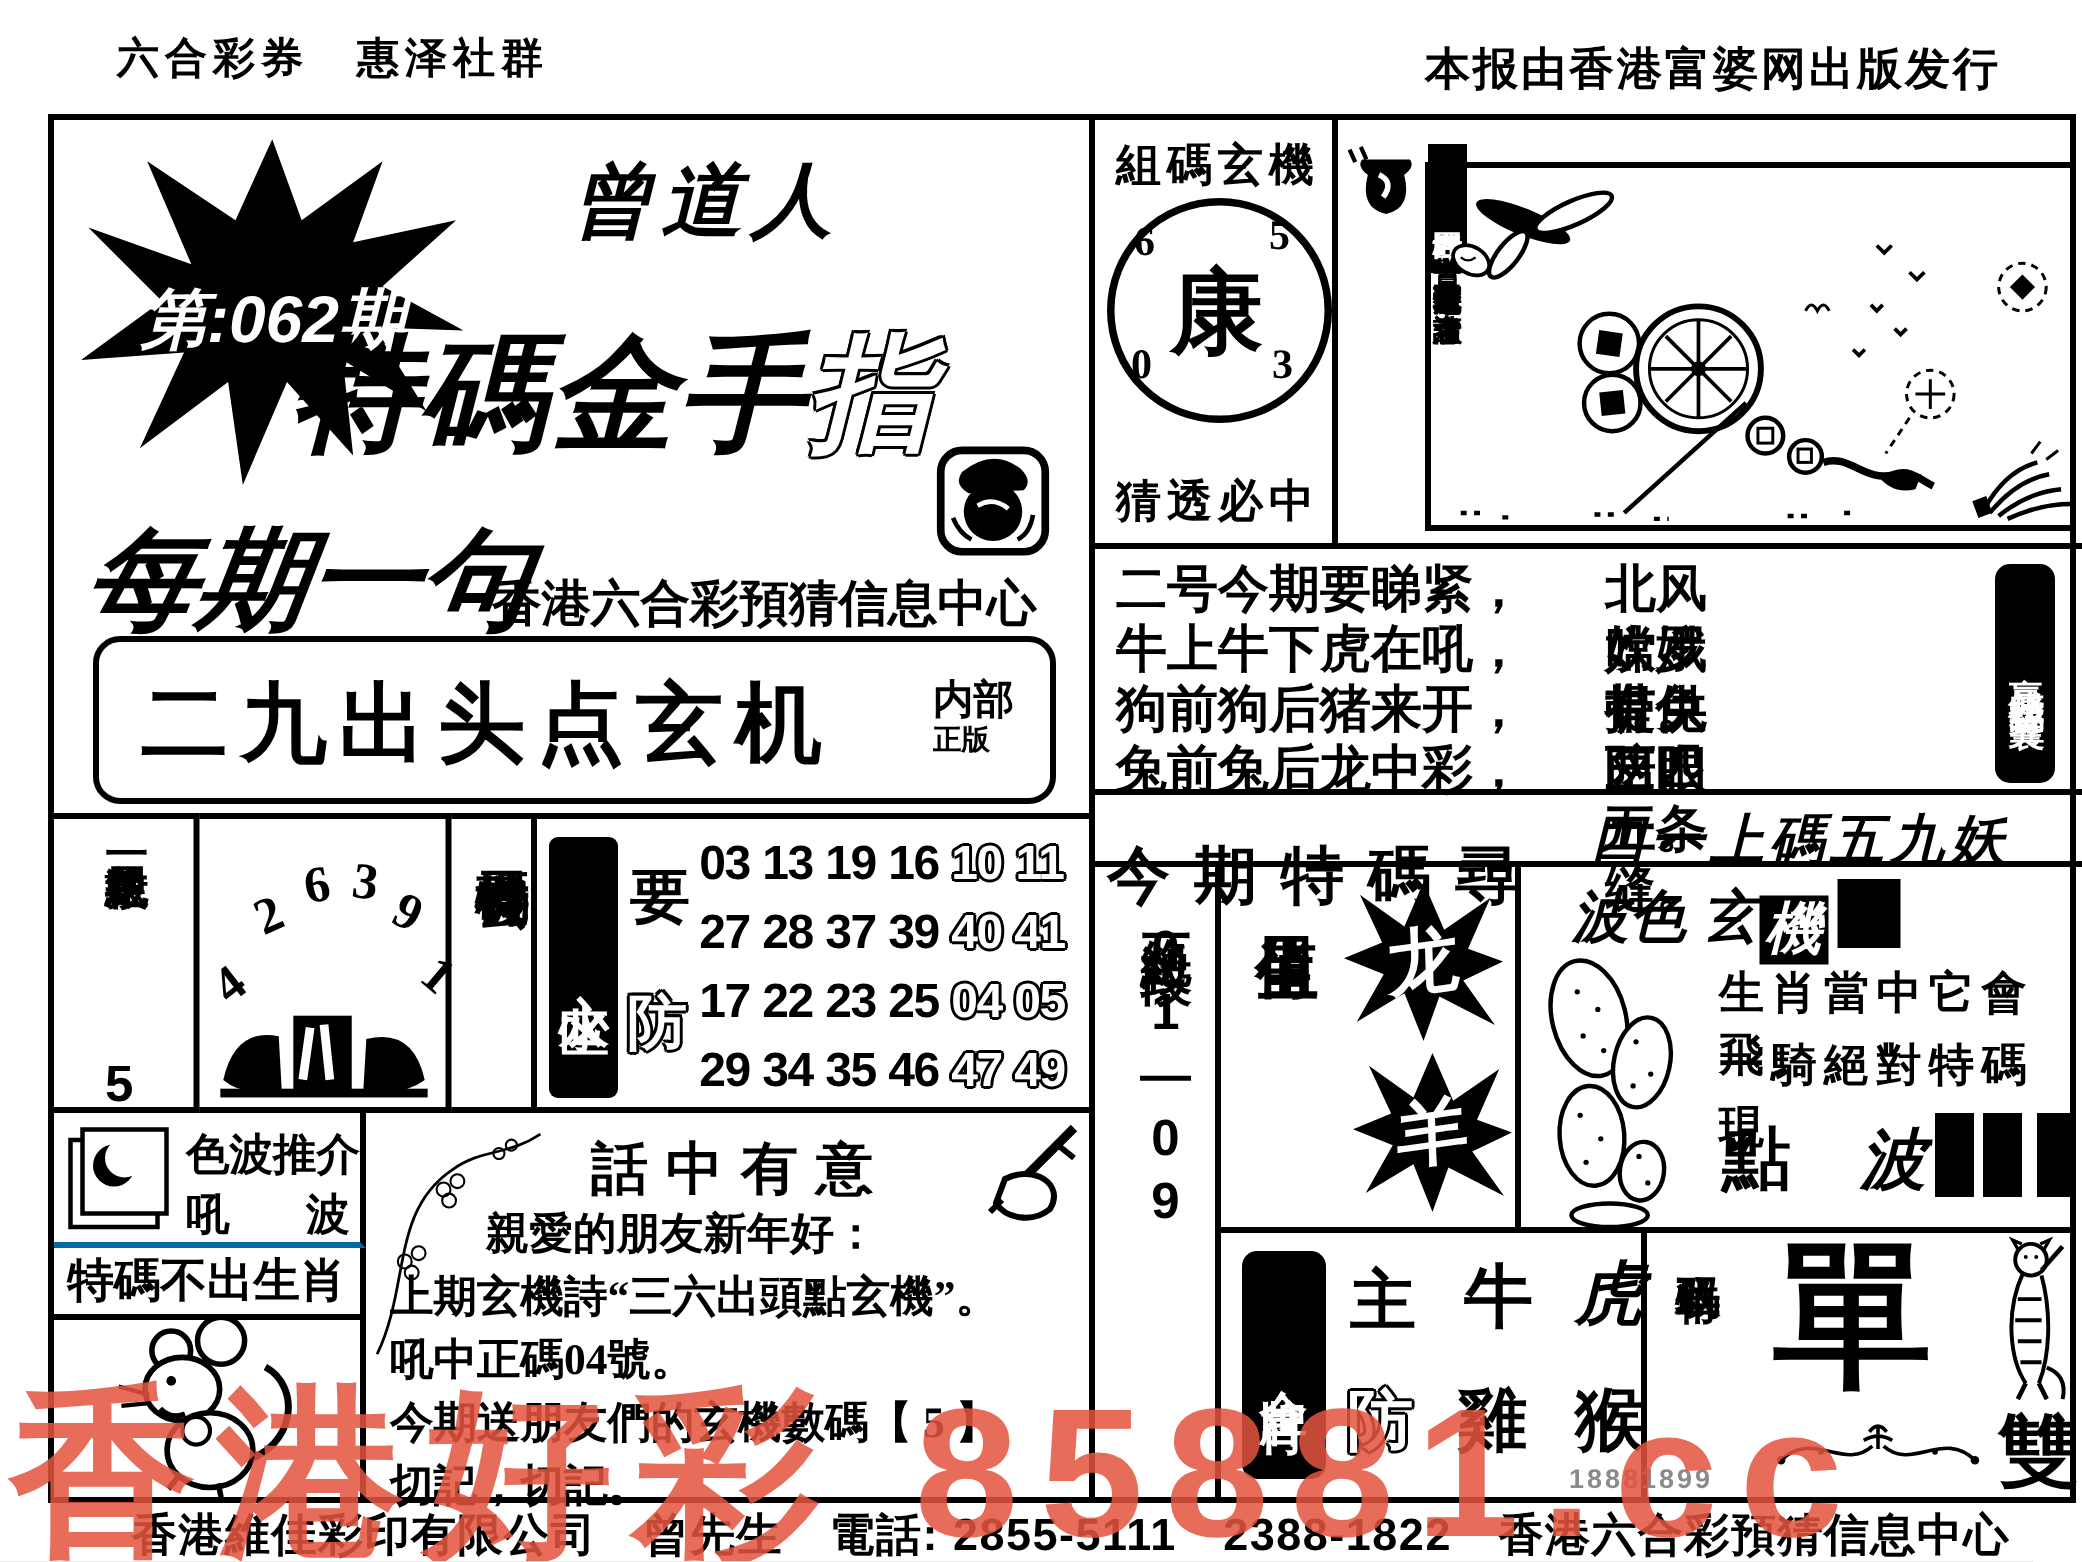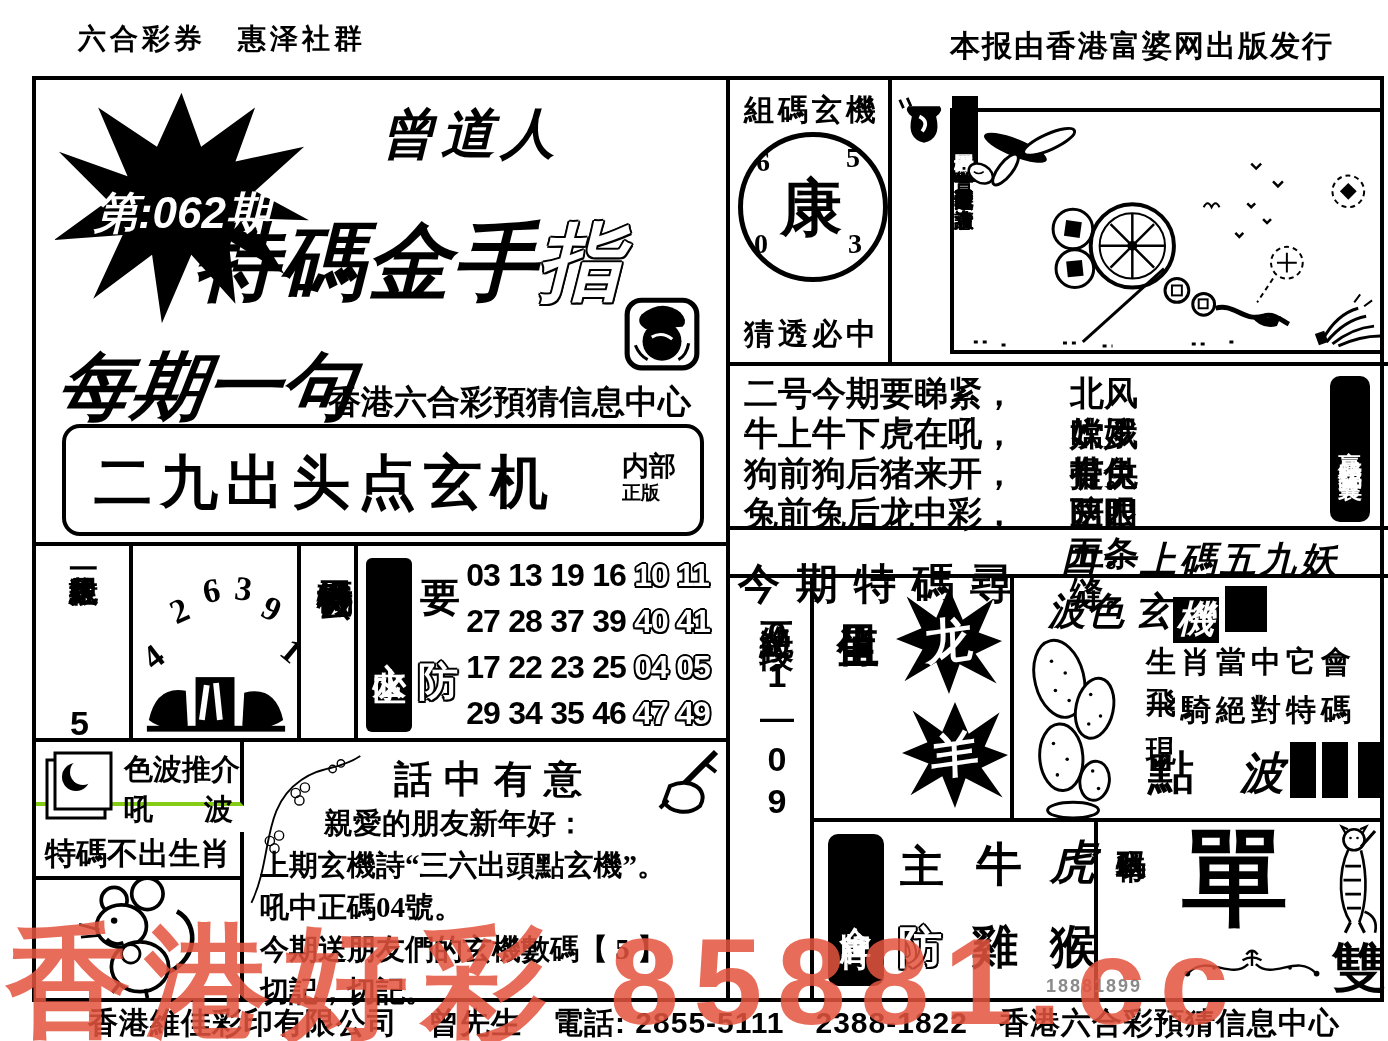--- a/index.html
+++ b/index.html
@@ -124,21 +124,21 @@
           <span>29</span>
             <span>34</span>
             <span>35</span>
             <span>46</span>
             <span class="otl">47</span>
             <span class="otl">49</span>
         </div>
       </div>
     </div>
 
-    <div class="cell" style="left:0;top:662px;width:208px;height:64px;border-right:4px solid #000;border-bottom:4px solid #84cc16;">
+    <div class="cell" style="left:0;top:662px;width:208px;height:90px;border-right:4px solid #000;border-bottom:4px solid #0369a1;">
       <svg class="abs" style="left:8px;top:8px;" width="70" height="72" viewBox="0 0 70 72">
         <rect x="3" y="10" width="58" height="58" fill="#fff" stroke="#000" stroke-width="3"></rect>
         <rect x="11" y="3" width="56" height="56" fill="#fff" stroke="#000" stroke-width="3"></rect>
         <circle cx="32" cy="27" r="14" fill="#000"></circle>
         <circle cx="39" cy="22" r="13" fill="#fff"></circle>
       </svg>
       <span class="abs b9" style="left:88px;top:8px;font-size:29px;">色波推介</span>
       <span class="abs b9" style="left:88px;top:48px;font-size:29px;">吼</span>
       <span class="abs b9" style="left:168px;top:48px;font-size:29px;">波</span>
     </div>

